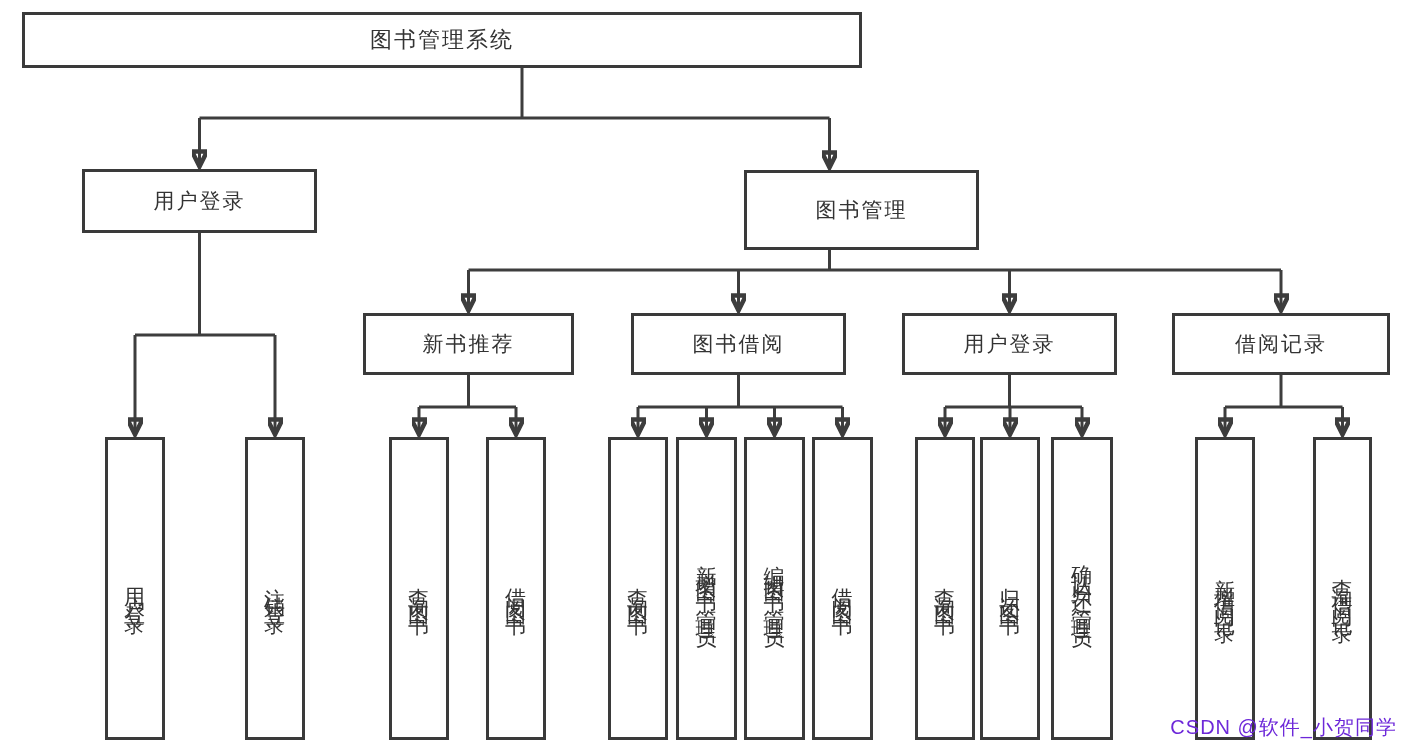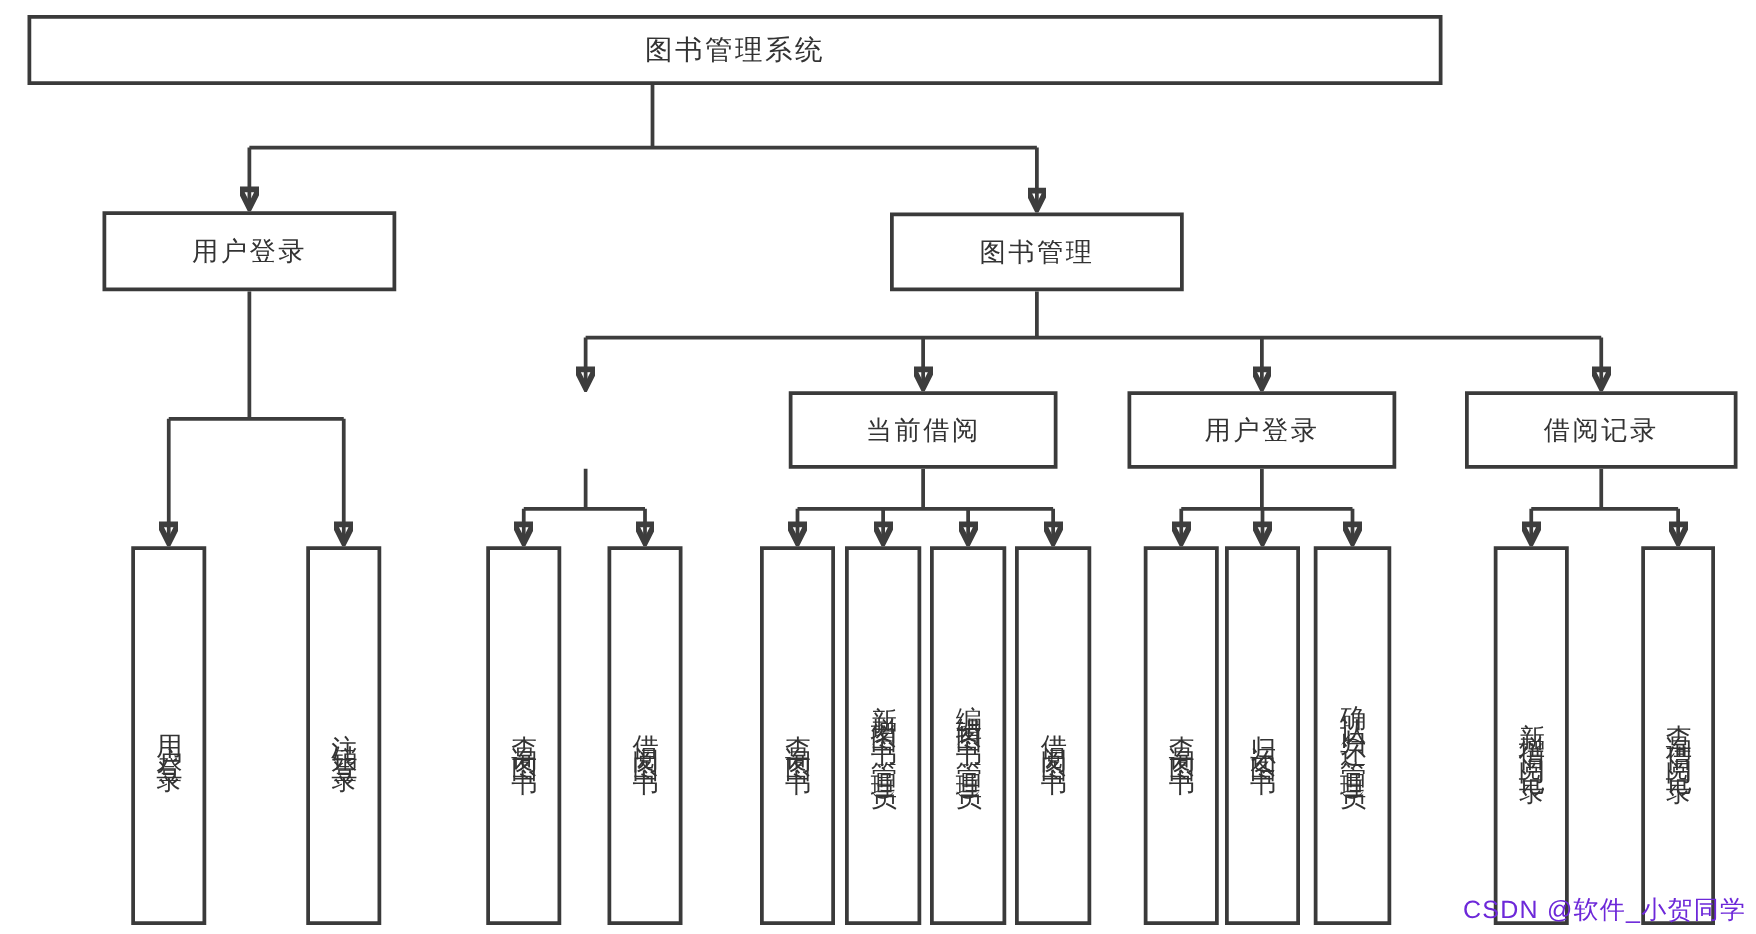--- a/index.html
+++ b/index.html
@@ -94,33 +94,36 @@
     <path d="M945,407 V433" marker-end="url(#ah)"></path>
     <path d="M1010,407 V433" marker-end="url(#ah)"></path>
     <path d="M1082,407 V433" marker-end="url(#ah)"></path>
 
     <path d="M1281,375 V407"></path>
     <path d="M1225,407 H1342.5"></path>
     <path d="M1225,407 V433" marker-end="url(#ah)"></path>
     <path d="M1342.5,407 V433" marker-end="url(#ah)"></path>
   </svg>
 
-  <div class="box hbox rootbox" style="left:22px;top:12px;width:1132px;height:56px">
+  <div class="box hbox rootbox" style="left:22px;top:12px;width:840px;height:56px">
     <span>图书管理系统</span>
   </div>
 
   <div class="box hbox" style="left:82px;top:169px;width:235px;height:64px">
     <span>用户登录</span>
   </div>
-  <div class="box hbox" style="left:712px;top:170px;width:235px;height:63px">
+  <div class="box hbox" style="left:744px;top:170px;width:235px;height:80px">
     <span>图书管理</span>
   </div>
 
+  <div class="box hbox" style="left:363px;top:313px;width:211px;height:62px">
+    <span>新书推荐</span>
+  </div>
   <div class="box hbox" style="left:631px;top:313px;width:215px;height:62px">
-    <span>当前借阅</span>
+    <span>图书借阅</span>
   </div>
   <div class="box hbox" style="left:902px;top:313px;width:215px;height:62px">
     <span>用户登录</span>
   </div>
   <div class="box hbox" style="left:1172px;top:313px;width:218px;height:62px">
     <span>借阅记录</span>
   </div>
 
   <div class="box vbox" style="left:105px;top:437px;width:60px;height:303px">
     <span>用户登录</span>

